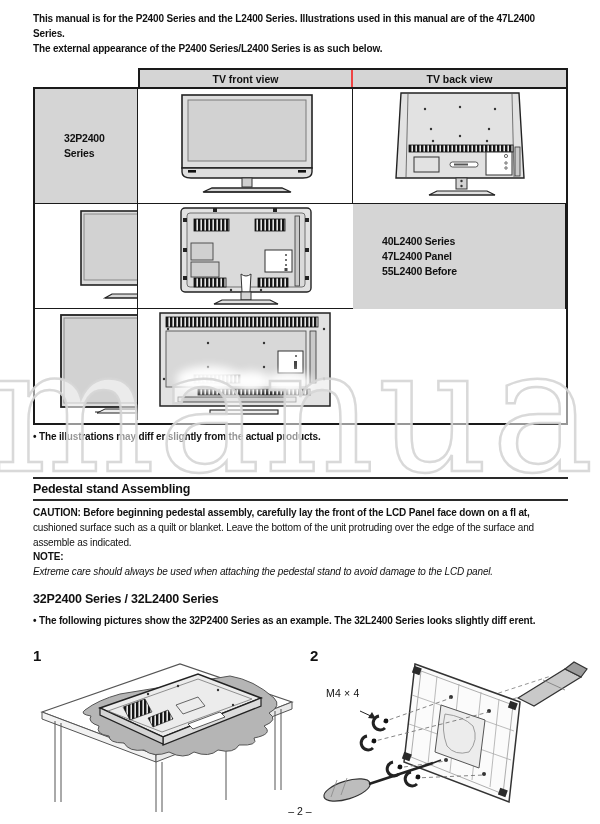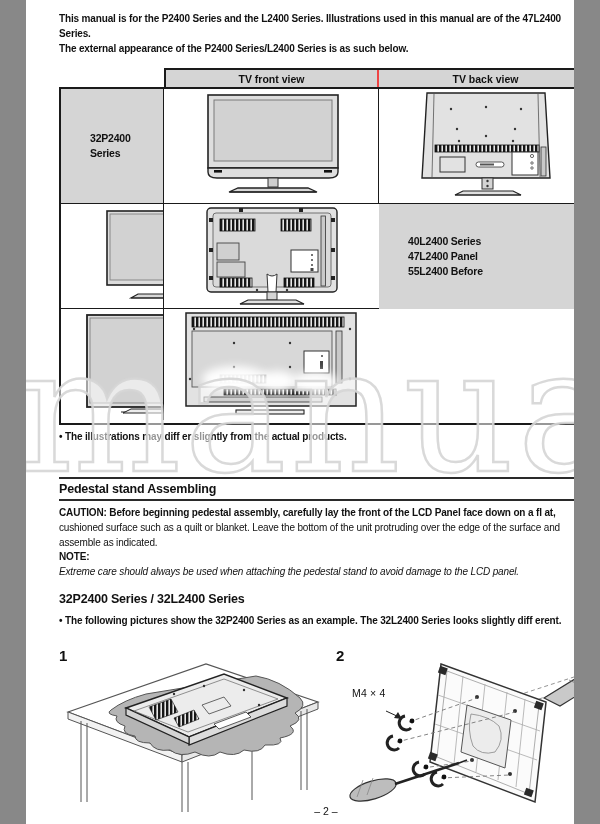--- a/index.html
+++ b/index.html
@@ -1,18 +1,18 @@
 <!DOCTYPE html>
 <html><head>
 <meta charset="utf-8">
 <style>
   * { margin:0; padding:0; box-sizing:border-box; }
   html,body { background:#888; }
   #page {
-    position:relative; width:548px; height:824px; background:#ffffff;
+    position:relative; width:600px; height:824px; background:#ffffff;
     font-family:"Liberation Sans", sans-serif; color:#111; overflow:hidden;
     margin:0 auto;
   }
   .abs { position:absolute; }
   .b { font-weight:bold; }
   .body-text { font-size:10px; letter-spacing:-0.15px; line-height:15px; }
   .sec-title { font-size:12.5px; font-weight:bold; letter-spacing:-0.2px; }
   .rule { height:2px; background:#2a2a2a; }
   
   .hdr-wrap { left:138px; top:68px; width:430px; height:21px; display:flex; border:2px solid #1a1a1a; }

